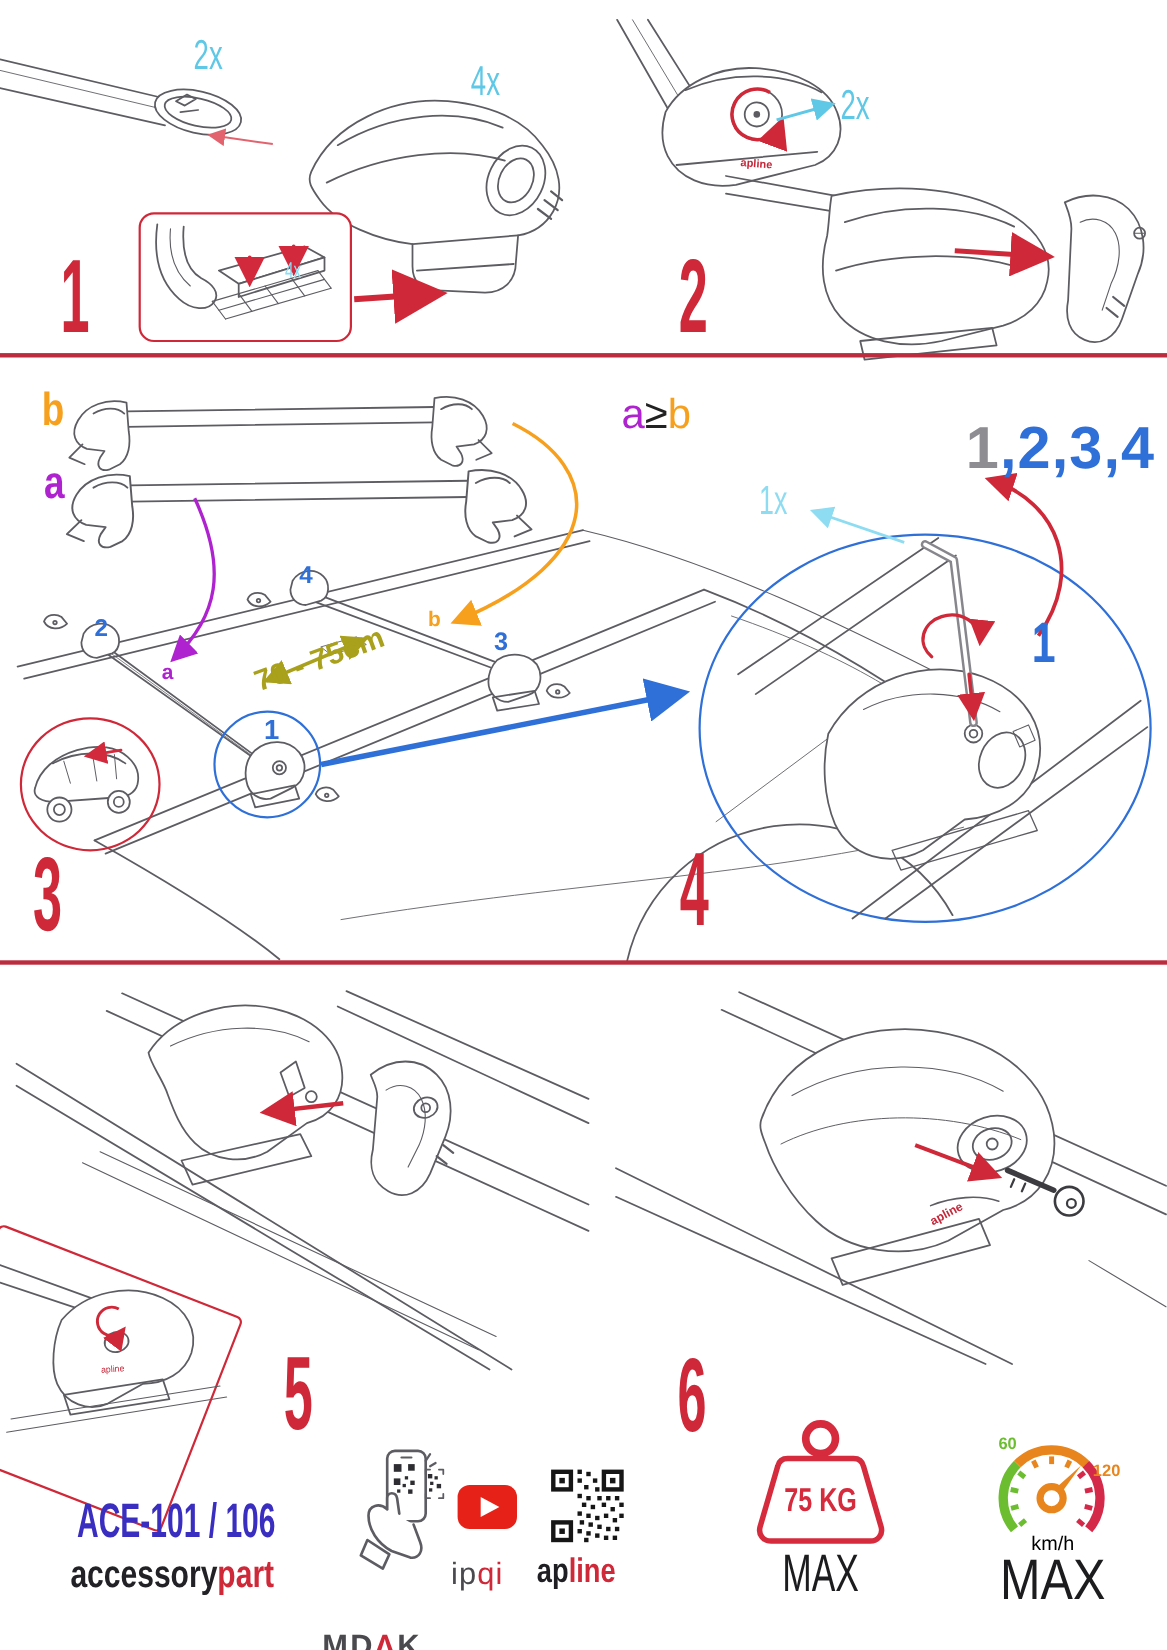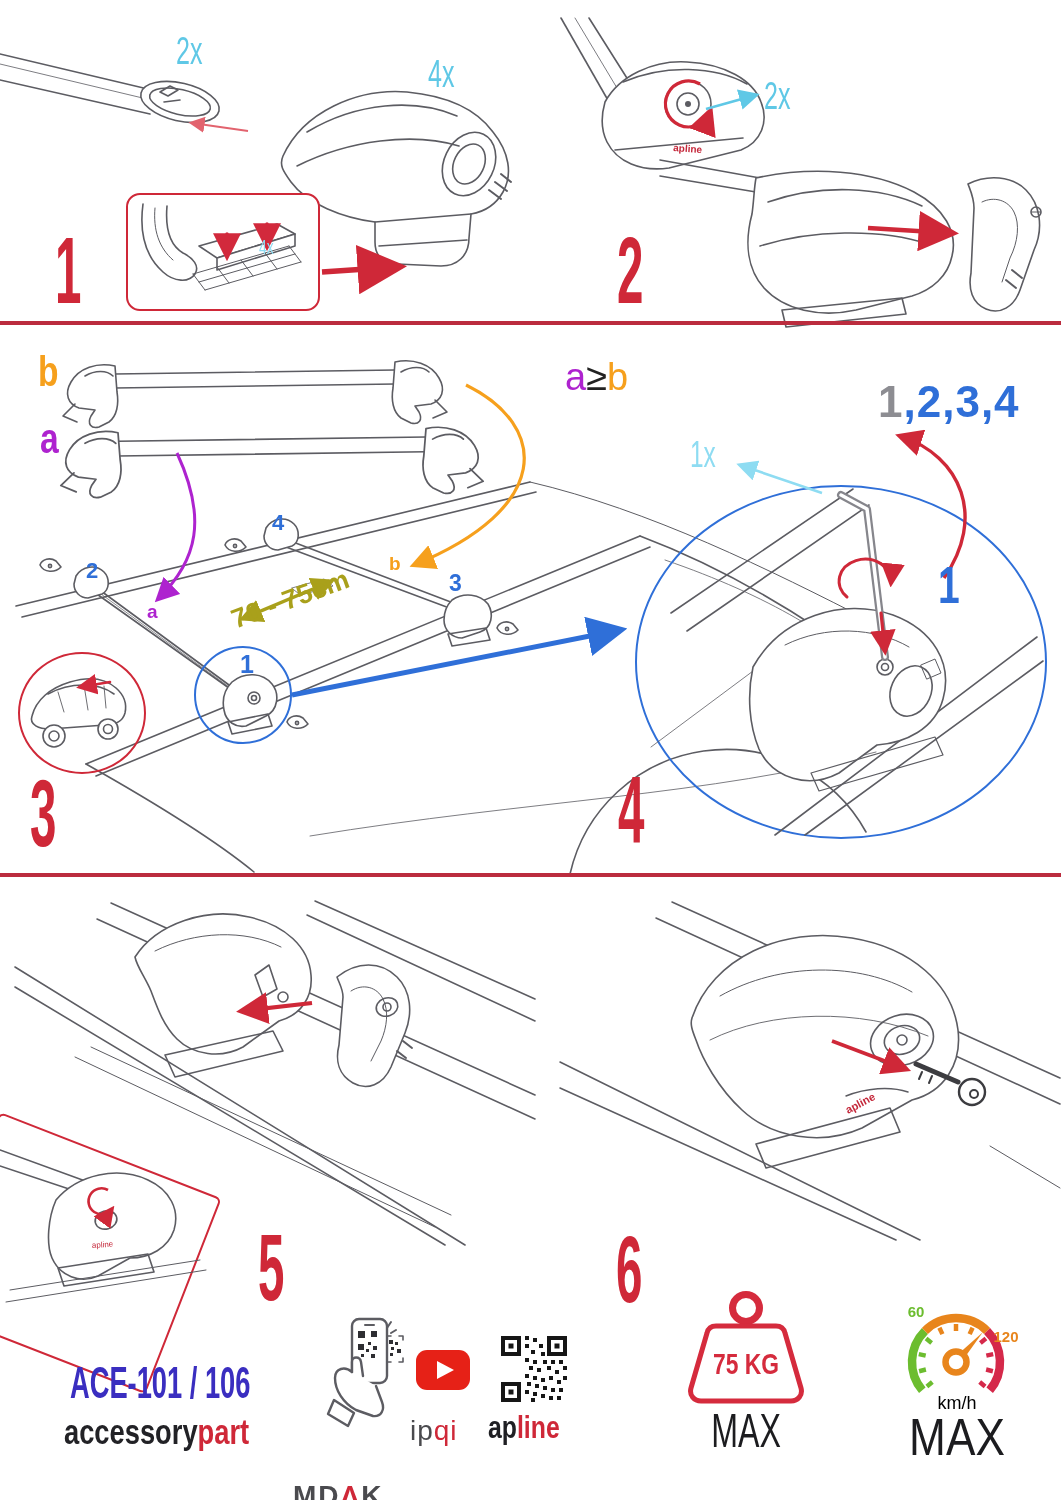--- a/index.html
+++ b/index.html
@@ -8,21 +8,21 @@
   .abs{position:absolute;white-space:nowrap;}
   svg.art{stroke:#5c5c62;fill:none;stroke-width:1.6;stroke-linecap:round;stroke-linejoin:round;position:absolute;overflow:visible;}
   svg.flat{position:absolute;overflow:visible;}
   .divider{position:absolute;left:0;width:1061px;height:4px;background:var(--divider-red);}
   .num{font-weight:700;font-size:95px;line-height:1;color:var(--accent-red);transform:scaleX(.5);transform-origin:0 0;letter-spacing:-2px;}
   .qty{font-weight:400;font-size:38px;line-height:1;color:var(--cyan);transform:scaleX(.66);transform-origin:0 0;}
   .qty.sm{font-size:21px;}
   .qty.lt{color:var(--cyan-light);font-size:37px;}
   .biglbl{font-weight:700;font-size:42px;line-height:1;transform:scaleX(.8);transform-origin:0 0;}
   .cond{font-weight:400;font-size:38px;line-height:1;}
-  .seq{font-weight:700;font-size:44px;line-height:1;letter-spacing:1px;}
+  .seq{font-weight:700;font-size:54px;line-height:1;letter-spacing:1px;}
   .rooflbl{font-weight:700;font-size:22px;line-height:1;color:var(--blue);}
   .rooflbl.sm{font-size:19px;}
   .span-dim{font-weight:700;font-size:27px;line-height:1;color:var(--olive);transform:rotate(-20deg);transform-origin:0 0;}
   .circ{position:absolute;border-radius:50%;}
   .c-blue{border:2.6px solid var(--blue);}
   .c-red{border:2.6px solid var(--accent-red);}
   .inset1{position:absolute;border:2.5px solid var(--accent-red);border-radius:14px;background:#fff;}
   .inset5{position:absolute;border:2.6px solid var(--accent-red);border-radius:6px;transform:rotate(21.3deg);transform-origin:0 0;}
   .model{font-weight:700;font-size:44px;line-height:1;color:var(--navy);transform:scaleX(.62);transform-origin:0 0;}
   .brand{font-weight:700;font-size:35px;line-height:1;transform:scaleX(.78);transform-origin:0 0;color:var(--ink);}

